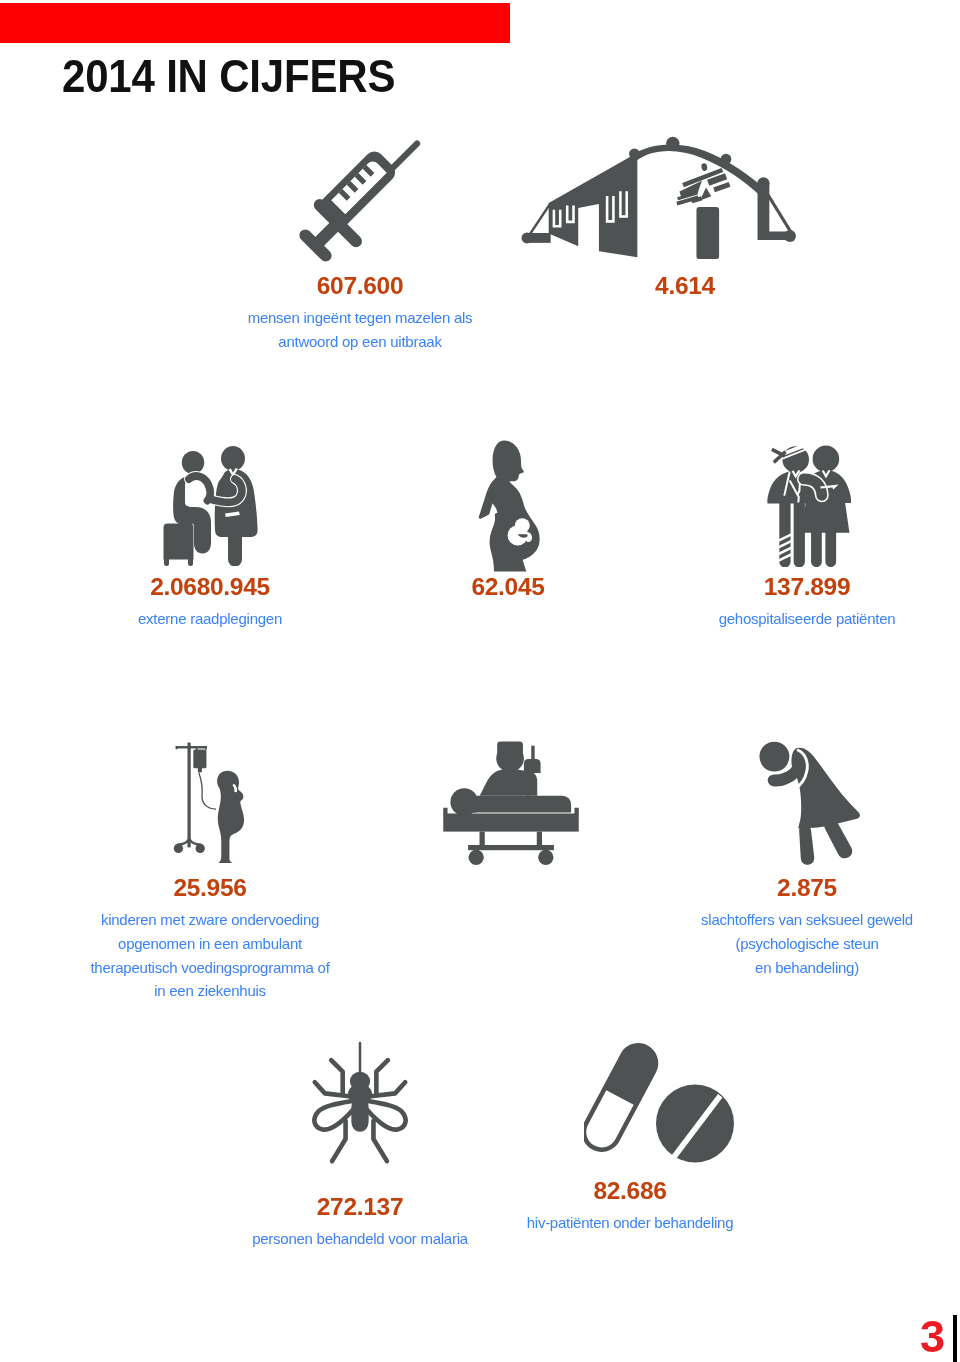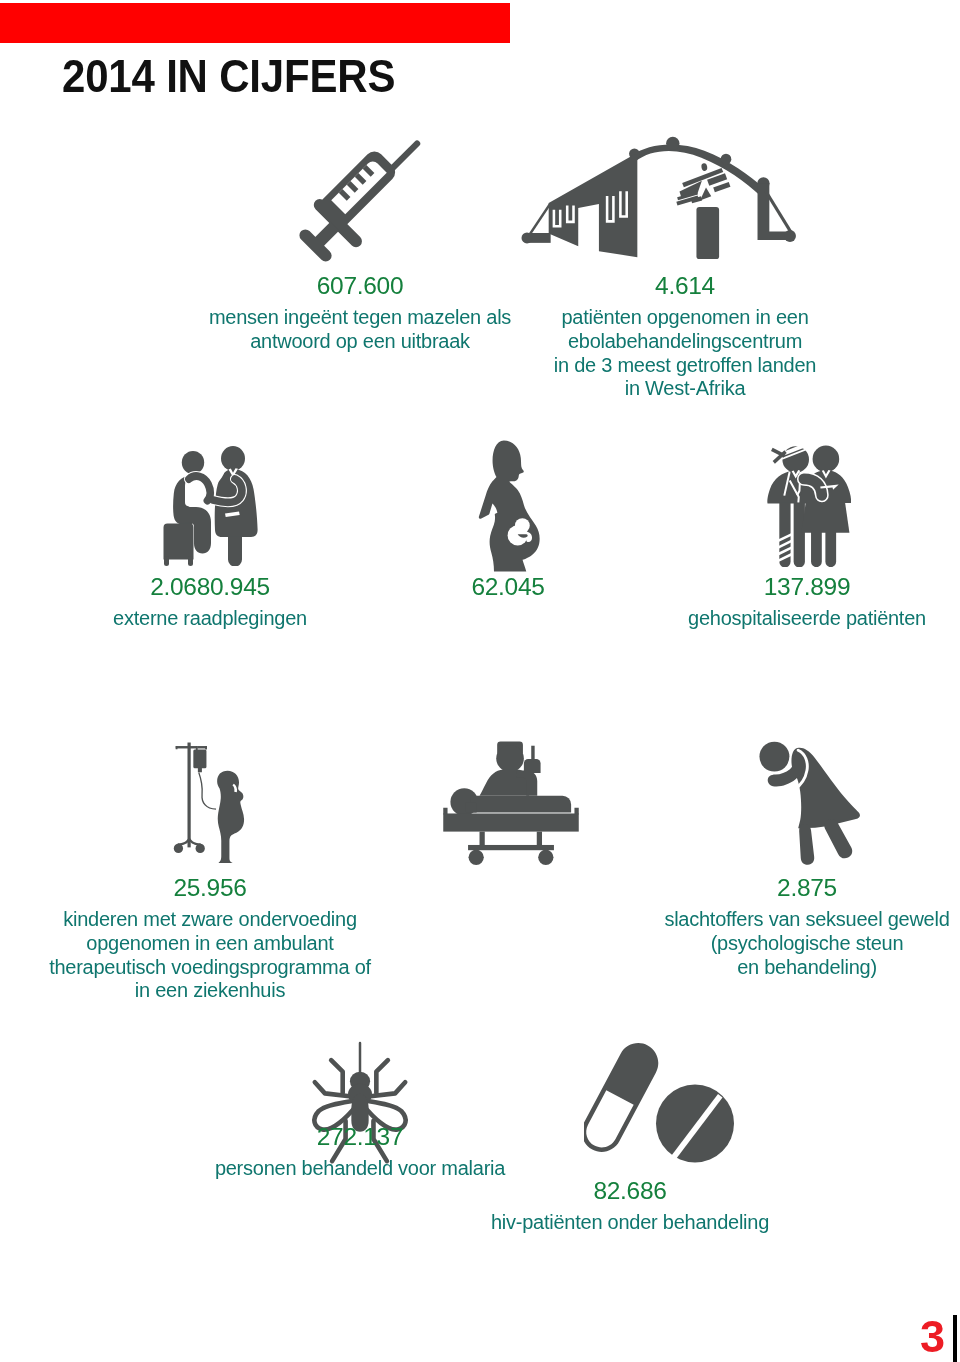--- a/index.html
+++ b/index.html
@@ -32,31 +32,31 @@
     line-height: 46px;
   }
 
   .stat {
     position: absolute;
     text-align: center;
     width: 440px;
     margin-left: -220px;
   }
   .stat .num {
-    color: #15803d;
-    font-weight: normal;
+    color: #c2410c;
+    font-weight: bold;
     font-size: 24.5px;
     line-height: 26px;
     letter-spacing: -0.3px;
     white-space: nowrap;
   }
   .stat .lbl {
     padding-top: 7px;
-    color: #0f766e;
-    font-size: 20px;
+    color: #3b82f6;
+    font-size: 15px;
     line-height: 23.8px;
     letter-spacing: -0.25px;
   }
   .stat .lbl > div { white-space: nowrap; }
 
   .icon { position: absolute; }
   .icon svg { display: block; }
 
   .pagenum {
     position: absolute;
@@ -135,26 +135,20 @@
   </div>
   <div class="stat" style="left:360px; top:273px;">
     <div class="num">607.600</div>
     <div class="lbl">
       <div>mensen ingeënt tegen mazelen als</div>
       <div>antwoord op een uitbraak</div>
     </div>
   </div>
   <div class="stat" style="left:685px; top:273px;">
     <div class="num">4.614</div>
-    <div class="lbl">
-      <div>patiënten opgenomen in een</div>
-      <div>ebolabehandelingscentrum</div>
-      <div>in de 3 meest getroffen landen</div>
-      <div>in West-Afrika</div>
-    </div>
   </div>
   <div class="icon" style="left:163px; top:446px;">
     <svg width="96" height="120" viewBox="0 0 96 120">
       <g fill="#4f5252">
         <ellipse cx="30" cy="16.5" rx="11.2" ry="11.6"></ellipse>
         <path d="M26.5 30 C18.5 30 12 36.5 10.8 47.5 C10 55.5 9.8 63 10.6 69.5 C11.4 75.5 14.6 78.5 20.5 78.5 L29.5 78.5 L29.5 67 C29.5 63 27 60.5 24.5 60 C22.5 59.6 22 58 22 56 L22 41 C22 35 23.8 32 26.5 30 Z"></path>
         <path d="M22 61 L33 61 C42 61 48 67 48 76 L48 97 C48 103.5 44.5 107.5 39.5 107.5 C34.5 107.5 31 103.5 31 97.5 L31 81 C31 78 29.5 76.5 26.5 76.5 L22 76.5 Z"></path>
         <path d="M4.5 77.5 h22 a4 4 0 0 1 4 4 v32 h-30 v-32 a4 4 0 0 1 4 -4 z"></path>
         <rect x="1" y="110" width="5" height="10" rx="2.5"></rect>
         <rect x="25" y="110" width="5" height="10" rx="2.5"></rect>
@@ -343,21 +337,21 @@
           <path d="M36 -1 C47 -1 56 8 56 19 L56 97 C56 108 47 117 36 117 C25 117 16 108 16 97 L16 19 C16 8 25 -1 36 -1 Z"></path>
           <path d="M20.5 58 h31 v39 c0 8.5 -7 15.5 -15.5 15.5 c-8.5 0 -15.5 -7 -15.5 -15.5 z" fill="#ffffff"></path>
         </g>
         <g>
           <circle cx="111" cy="84" r="39"></circle>
           <path d="M86 118 L134 54.5 L138.5 58 L90.5 121.5 Z" fill="#ffffff"></path>
         </g>
       </g>
     </svg>
   </div>
-  <div class="stat" style="left:360px; top:1124px;">
+  <div class="stat" style="left:360px; top:1194px;">
     <div class="num">272.137</div>
     <div class="lbl">
       <div>personen behandeld voor malaria</div>
     </div>
   </div>
   <div class="stat" style="left:630px; top:1178px;">
     <div class="num">82.686</div>
     <div class="lbl">
       <div>hiv-patiënten onder behandeling</div>
     </div>

